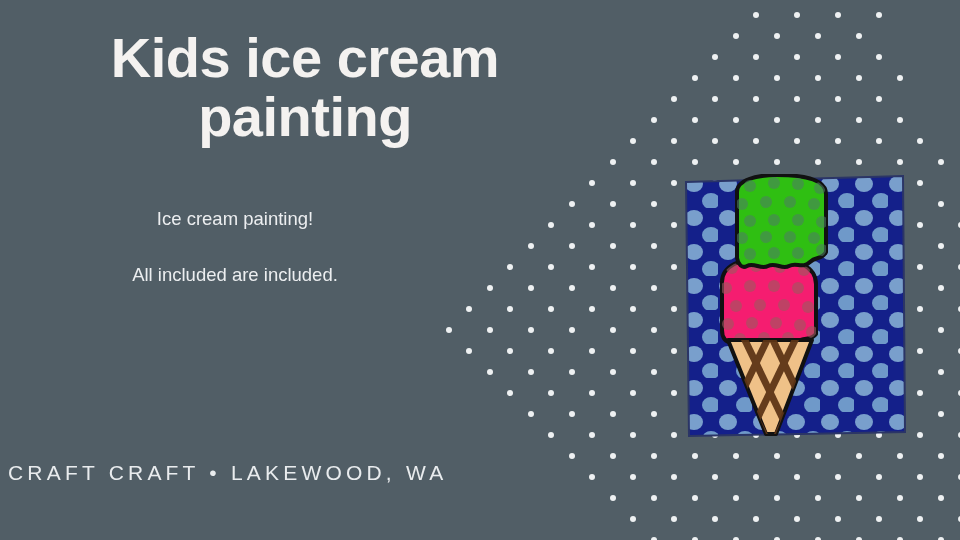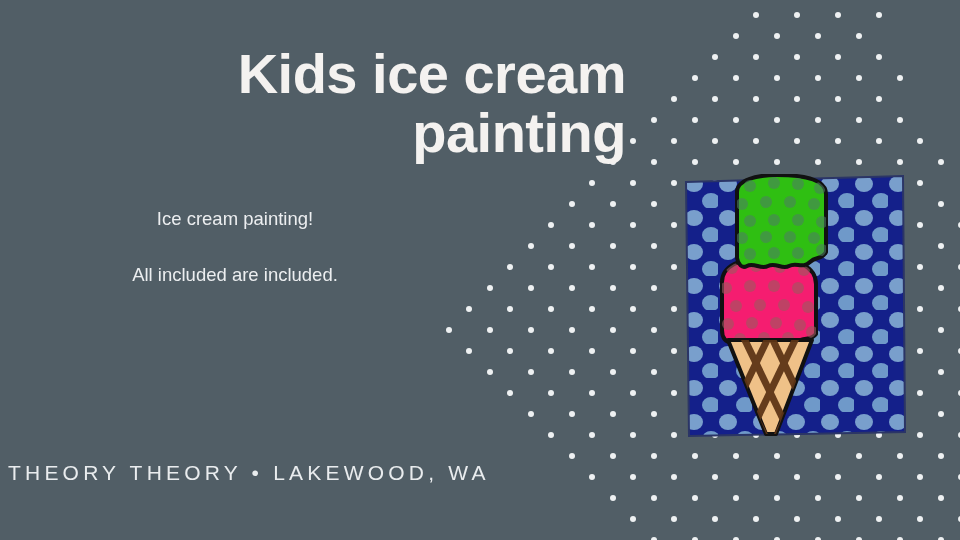--- a/index.html
+++ b/index.html
@@ -29,27 +29,27 @@
     border-radius: 50%;
     background: #eef1f2;
   }
 
   
   #headline {
     position: absolute;
     left: 0;
     top: 28px;
     width: 610px;
-    text-align: right;
+    text-align: center;
     color: #f4f2f0;
     font-size: 56px;
     line-height: 1.06;
     font-weight: 700;
     letter-spacing: -0.5px;
-    margin: 16px;
+    margin: 0;
   }
   #body-copy {
     position: absolute;
     left: 0;
     top: 205px;
     width: 470px;
     text-align: center;
     color: #eceef0;
     font-size: 18.5px;
     line-height: 1.5;
@@ -336,21 +336,21 @@
     <span>Kids ice cream</span><br>
     <span>painting</span>
   </h1>
 
   <div id="body-copy">
     <div>Ice cream painting!</div>
     <div class="para-gap"></div>
     <div>All included are included.</div>
   </div>
 
-  <div id="footer-line">THEORY THEORY • LAKEWOOD, WA</div>
+  <div id="footer-line">CRAFT CRAFT • LAKEWOOD, WA</div>
 
   <div id="painting">
     <svg width="222" height="264" viewBox="0 0 222 264" xmlns="http://www.w3.org/2000/svg">
       <defs>
         <clipPath id="canvasClip">
           <polygon points="2,8 219,2 221,258 5,262"></polygon>
         </clipPath>
         <pattern id="canvasDots" width="34" height="34" patternUnits="userSpaceOnUse">
           <ellipse cx="10" cy="10" rx="9" ry="8" fill="#9cc9e6" opacity="0.92"></ellipse>
           <ellipse cx="27" cy="27" rx="9" ry="8" fill="#8fc2e2" opacity="0.92"></ellipse>

